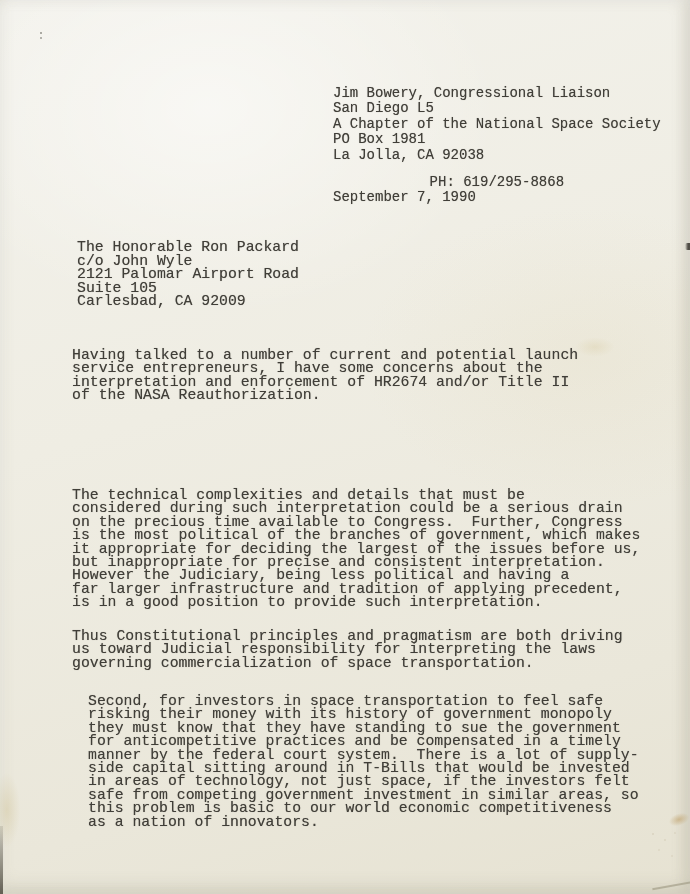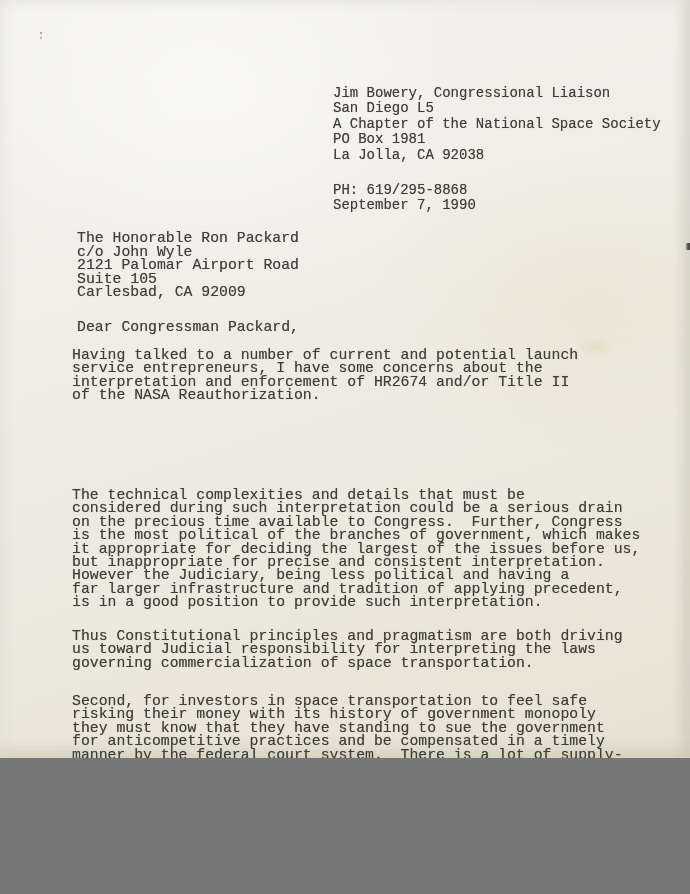--- a/index.html
+++ b/index.html
@@ -7,50 +7,50 @@
     --ink-color:#403e38;
   }
   html,body{margin:0;padding:0;}
   body{
     width:690px;height:894px;
     font-family:"Liberation Mono","DejaVu Sans Mono",monospace;
     background:#777;
   }
   .page{
     position:relative;
-    width:690px;height:758px;
+    width:690px;height:894px;
     overflow:hidden;
     color:var(--ink-color);
     background:
       radial-gradient(ellipse 420px 300px at 30% 12%, rgba(255,255,255,0.5), rgba(255,255,255,0) 70%),
       radial-gradient(ellipse 300px 200px at 85% 40%, rgba(222,211,175,0.18), rgba(222,211,175,0) 75%),
       linear-gradient(163deg, #f3f2ec 0%, var(--paper-color) 42%, #eae7da 78%, #e6e2d2 100%);
     box-shadow:
       inset -7px 0 14px rgba(118,112,90,0.14),
       inset 0 -9px 16px rgba(118,112,90,0.12),
       inset 2px 2px 8px rgba(255,255,255,0.35);
   }
   .mono{
     white-space:pre-wrap;
     position:absolute;
     text-shadow:0 0 0.7px rgba(62,60,52,0.55);
   }
   .sender{position:absolute;left:333px;top:86px;}
   .sender .mono{position:static;}
   .sender-address{font-size:14px;line-height:15.4px;}
-  .sender-phone{font-size:14px;line-height:15.4px;margin-top:20px;}
+  .sender-phone{font-size:14px;line-height:15.4px;margin-top:12px;text-align:center;}
   .letter-date{font-size:14px;line-height:15.4px;}
-  .recipient{left:77px;top:232px;font-size:14.8px;line-height:13.5px;}
+  .recipient{left:77px;top:241px;font-size:14.8px;line-height:13.5px;}
   .salutation{left:77px;top:321px;font-size:14.8px;line-height:13.5px;}
   .para{left:72px;font-size:14.8px;line-height:13.4px;}
   .p1{top:349px;}
   .p2{top:419px;}
   .p3{top:489px;}
   .p4{top:630px;}
-  .p5{top:695px;}
+  .p5{top:695px;margin-left:16px;}
 
   
   .speck-top-left{
     position:absolute;left:39px;top:31px;width:5px;height:9px;
     background:
       radial-gradient(circle 2px at 2px 2px, rgba(70,68,60,0.85), rgba(70,68,60,0) 70%),
       radial-gradient(circle 2px at 2px 7px, rgba(70,68,60,0.75), rgba(70,68,60,0) 70%);
   }
   .speck-right-edge{
     position:absolute;right:0;top:243px;width:5px;height:7px;
@@ -103,21 +103,20 @@
     <div class="mono sender-phone">PH: 619/295-8868</div>
     <div class="mono letter-date">September 7, 1990</div>
   </div>
 
   <div class="mono recipient">The Honorable Ron Packard
 c/o John Wyle
 2121 Palomar Airport Road
 Suite 105
 Carlesbad, CA 92009</div>
 
-  <div class="mono salutation">Dear Congressman Packard,</div>
 
   <div class="mono para p1">Having talked to a number of current and potential launch
 service entrepreneurs, I have some concerns about the
 interpretation and enforcement of HR2674 and/or Title II
 of the NASA Reauthorization.</div>
   <div class="mono para p4">Thus Constitutional principles and pragmatism are both driving
 us toward Judicial responsibility for interpreting the laws
 governing commercialization of space transportation.</div>
   <div class="mono para p3">The technical complexities and details that must be
 considered during such interpretation could be a serious drain

